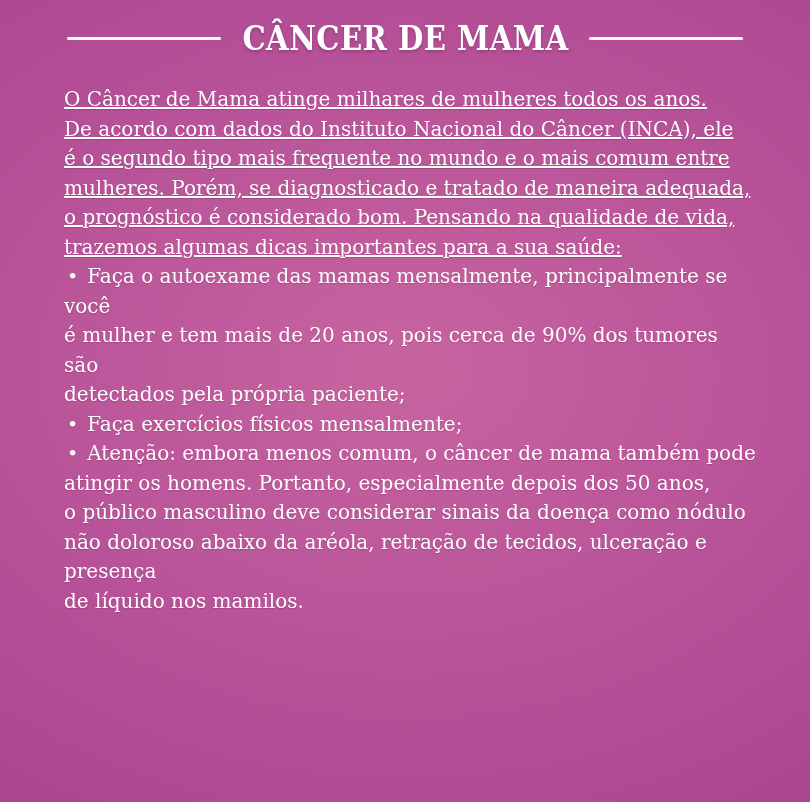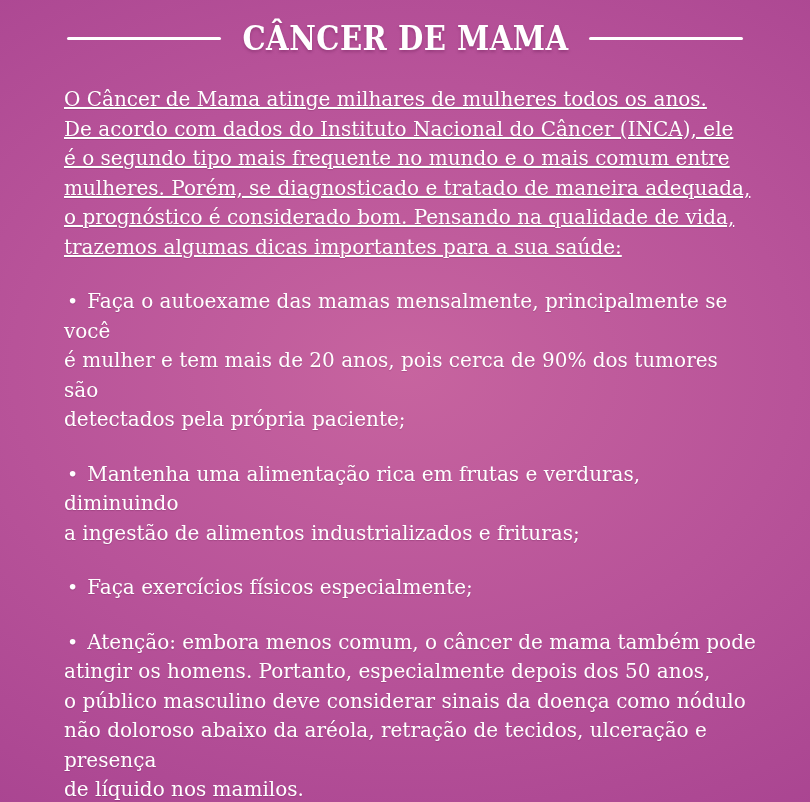--- a/index.html
+++ b/index.html
@@ -40,21 +40,20 @@
     margin:27px 0 0 64px;
     font-size:20px;
     line-height:29.5px;
     text-shadow:0 1px 1px rgba(96,22,77,0.25);
   }
   .intro{
     white-space:pre-line;
     text-decoration:underline;
   }
   .bullet{
-    margin-top:25px;
   }
   .bullet .dot{
     display:inline-block;
     margin-left:3px;
     margin-right:9px;
     font-size:19px;
   }
   .bullet .btext{
     white-space:pre-line;
   }
@@ -74,23 +73,21 @@
 é o segundo tipo mais frequente no mundo e o mais comum entre
 mulheres. Porém, se diagnosticado e tratado de maneira adequada,
 o prognóstico é considerado bom. Pensando na qualidade de vida,
 trazemos algumas dicas importantes para a sua saúde:</p>
 
   <p class="bullet"><span class="dot">•</span><span class="btext">Faça o autoexame das mamas mensalmente, principalmente se você
 é mulher e tem mais de 20 anos, pois cerca de 90% dos tumores são
 detectados pela própria paciente;</span></p>
 
 
-  <p class="bullet"><span class="dot">•</span><span class="btext">Mantenha uma alimentação rica em frutas e verduras, diminuindo
-a ingestão de alimentos industrializados e frituras;</span></p>
 
-  <p class="bullet"><span class="dot">•</span><span class="btext">Faça exercícios físicos especialmente;</span></p>
+  <p class="bullet"><span class="dot">•</span><span class="btext">Faça exercícios físicos mensalmente;</span></p>
 
   <p class="bullet"><span class="dot">•</span><span class="btext">Atenção: embora menos comum, o câncer de mama também pode
 atingir os homens. Portanto, especialmente depois dos 50 anos,
 o público masculino deve considerar sinais da doença como nódulo
 não doloroso abaixo da aréola, retração de tecidos, ulceração e presença
 de líquido nos mamilos.</span></p>
 </main>
 
 </body></html>

